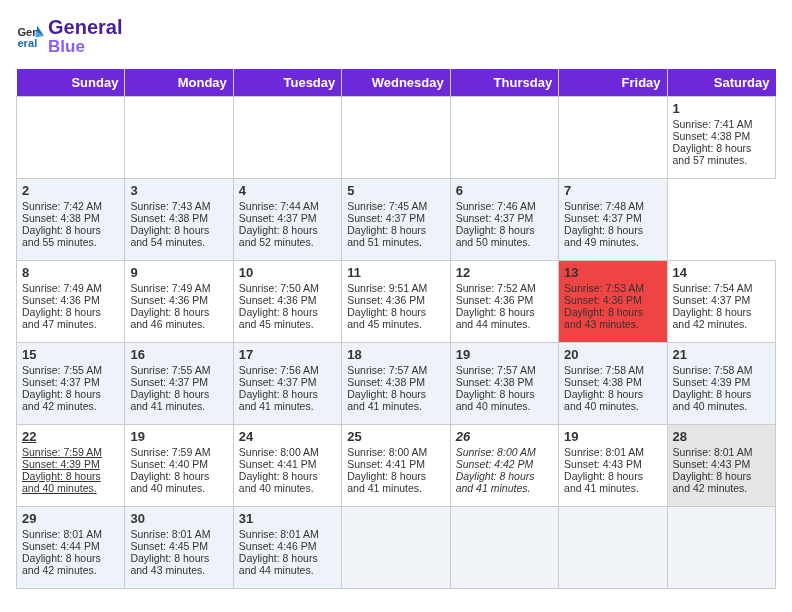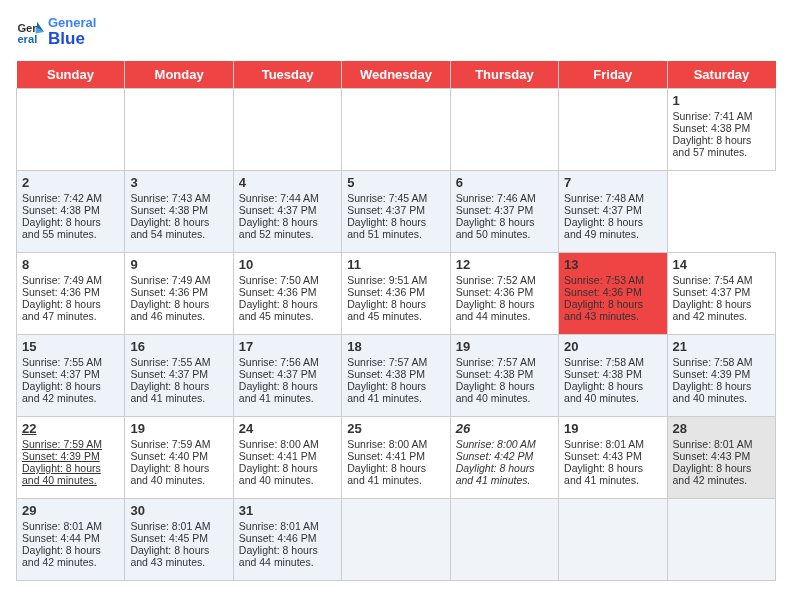--- a/index.html
+++ b/index.html
@@ -36,25 +36,25 @@
     .location-title {
       font-size: 16px;
       color: #555;
     }
     table {
       width: 100%;
       border-collapse: collapse;
       table-layout: fixed;
     }
     th {
-      background-color: #ef4444;
+      background-color: #6d28d9;
       color: #fff;
       font-size: 13px;
       font-weight: bold;
-      text-align: center;
+      text-align: right;
       padding: 6px 6px;
     }
     td {
       border: 1px solid #ccc;
       vertical-align: top;
       padding: 4px 5px;
       font-size: 10.5px;
       color: #333;
       height: 82px;
     }
@@ -82,22 +82,22 @@
 
 <div class="header">
   <div class="logo">
     <svg class="logo-icon" viewBox="0 0 40 40">
       <text x="2" y="20" font-size="16" font-weight="bold" fill="#333">Gen</text>
       <text x="2" y="36" font-size="16" font-weight="bold" fill="#1a6bb5">eral</text>
       <polygon points="30,5 40,20 30,15" fill="#1a6bb5"></polygon>
       <polygon points="28,12 40,20 28,22" fill="#4da3e0"></polygon>
     </svg>
     <div>
-      <div style="font-size:13px;font-weight:bold;color:#3b82f6;line-height:1.1;">General</div>
-      <div style="font-size:17px;font-weight:bold;color:#1d4ed8;line-height:1.1;">Blue</div>
+      <div style="font-size:20px;font-weight:bold;color:#4c1d95;line-height:1.1;">General</div>
+      <div style="font-size:17px;font-weight:bold;color:#8b5cf6;line-height:1.1;">Blue</div>
     </div>
   </div>
   <div class="title-block">
     <div class="month-title"></div>
     <div class="location-title"></div>
   </div>
 </div>
 
 <table>
   <thead>

